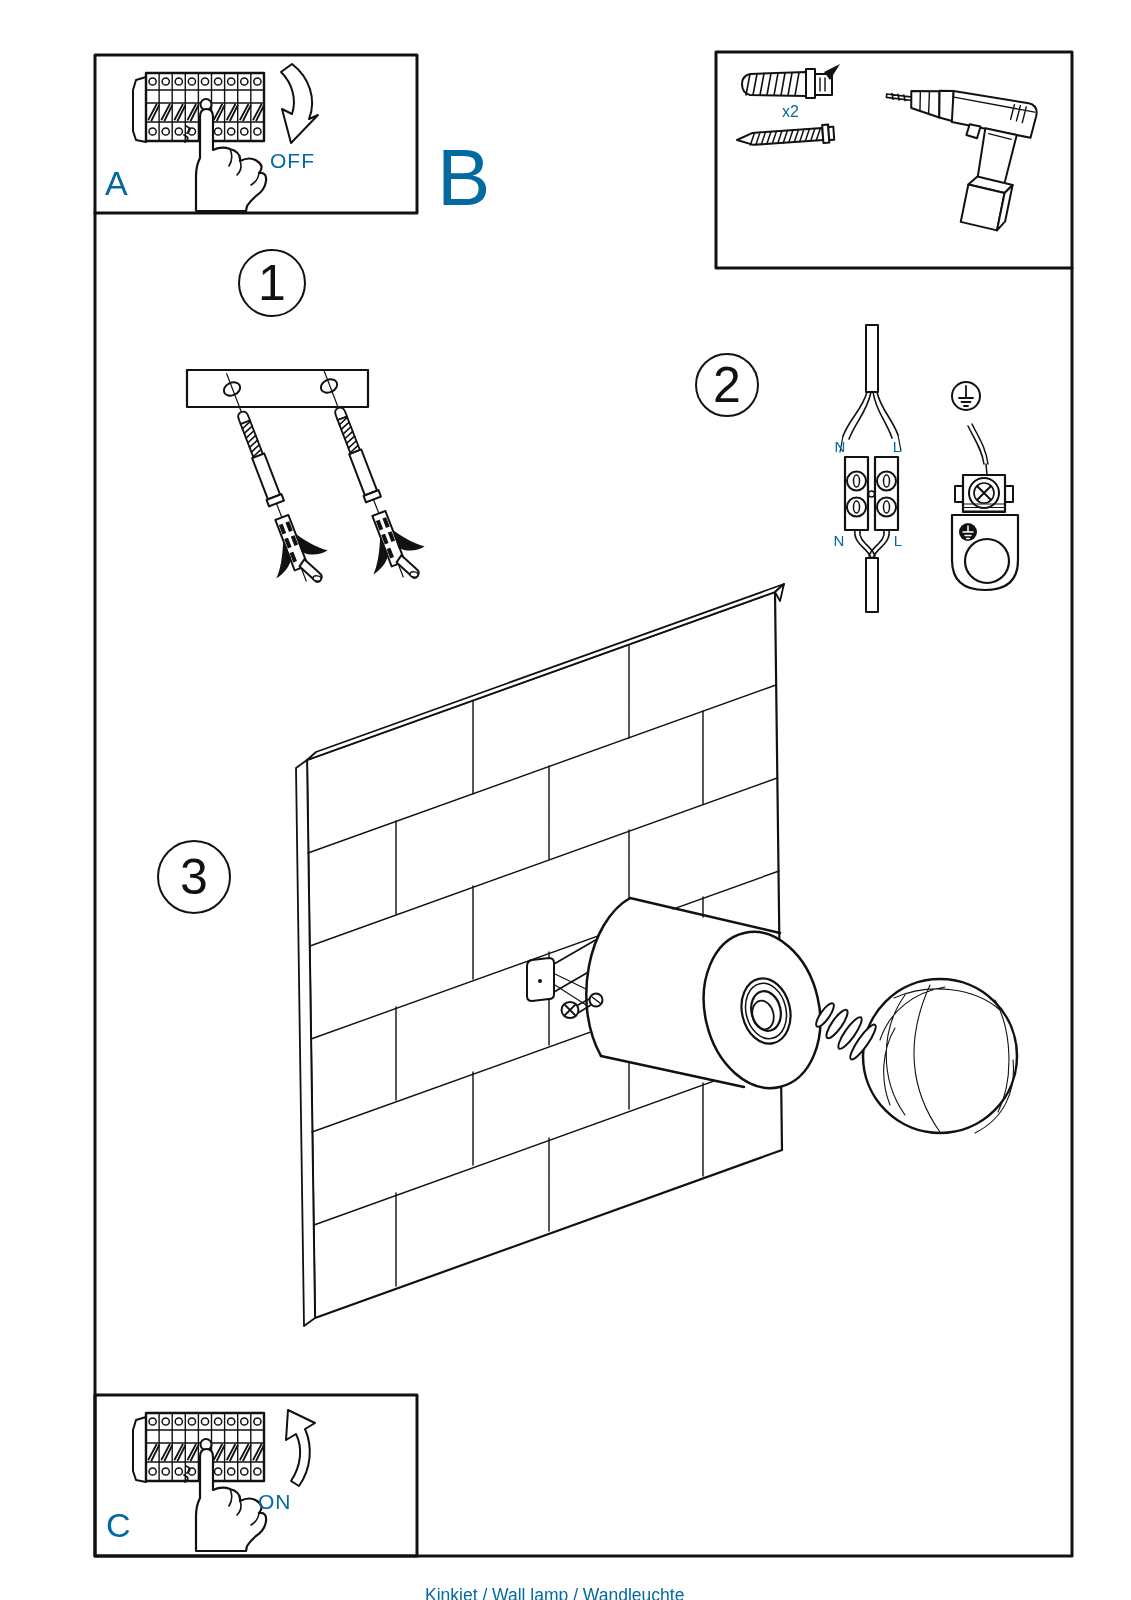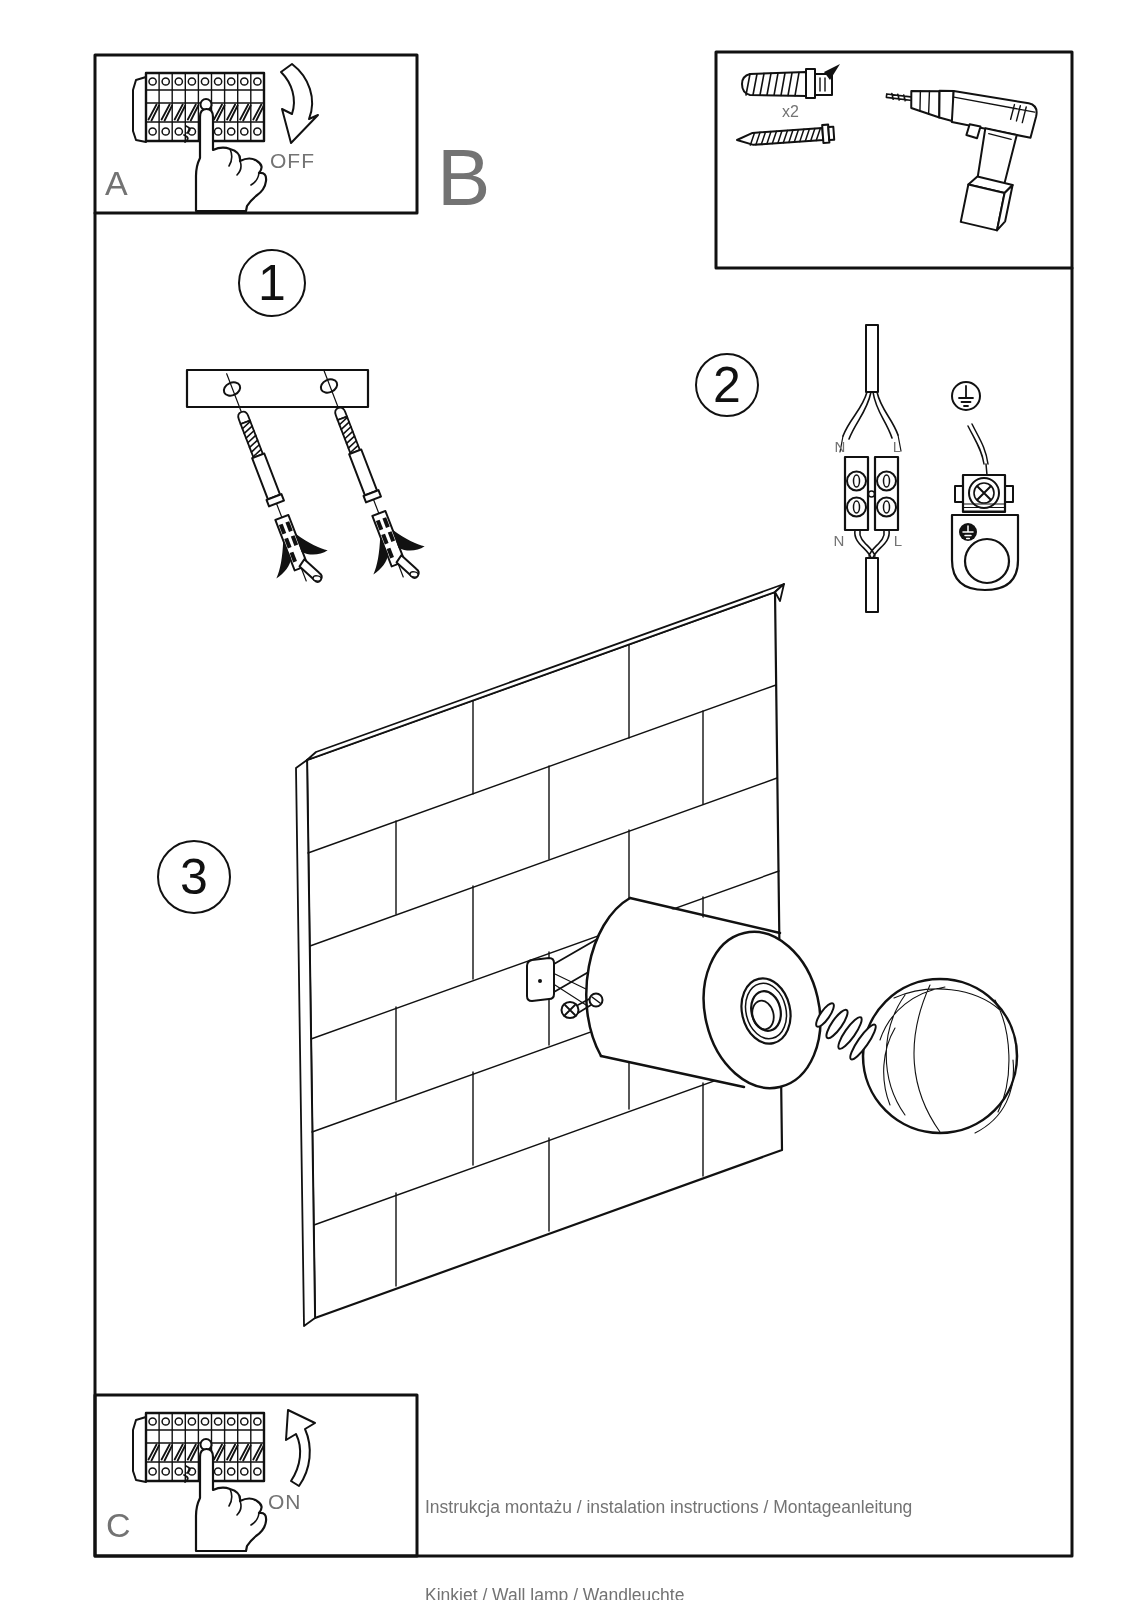--- a/index.html
+++ b/index.html
@@ -2,21 +2,21 @@
 <html><head>
 <meta charset="utf-8">
 <style>
   html,body{margin:0;padding:0;background:#e8e8e8;}
   .page{
     position:relative;width:1131px;height:1600px;background:#ffffff;
     font-family:"Liberation Sans","DejaVu Sans",sans-serif;color:#111;
     overflow:hidden;margin:0 auto;
   }
   .page svg{position:absolute;left:0;top:0;}
-  .lbl{position:absolute;color:#737373;line-height:1;white-space:pre;}
+  .lbl{position:absolute;color:#0369a1;line-height:1;white-space:pre;}
   .step-circle{
     position:absolute;border:2.5px solid #111;border-radius:50%;
     display:flex;align-items:center;justify-content:center;
     background:#fff;box-sizing:border-box;
   }
   .letter-a,.letter-c{font-size:34px;}
   .letter-b{font-size:80px;}
   .onoff{font-size:21px;letter-spacing:1px;}
   .qty{font-size:16px;}
   .nl{font-size:15px;width:18px;text-align:center;}
@@ -290,18 +290,17 @@
 <div class="lbl onoff" style="left:270px;top:150px;">OFF</div>
 <div class="lbl letter-b" style="left:437px;top:138px;">B</div>
 <div class="lbl qty" style="left:782px;top:104px;">x2</div>
 
 <div class="lbl nl" style="left:831px;top:439px;">N</div>
 <div class="lbl nl" style="left:888px;top:439px;">L</div>
 <div class="lbl nl" style="left:830px;top:533px;">N</div>
 <div class="lbl nl" style="left:889px;top:533px;">L</div>
 
 <div class="lbl letter-c" style="left:106px;top:1508px;">C</div>
-<div class="lbl onoff" style="left:268px;top:1491px;">ON</div>
-
-<div class="lbl footer-line" style="left:425px;top:1499px;">Instrukcja montażu / instalation instructions / Montageanleitung</div>
+<div class="lbl onoff" style="left:258px;top:1491px;">ON</div>
+
 <div class="lbl footer-line" style="left:425px;top:1587px;">Kinkiet / Wall lamp / Wandleuchte</div>
 
 </div>
 
 </body></html>

